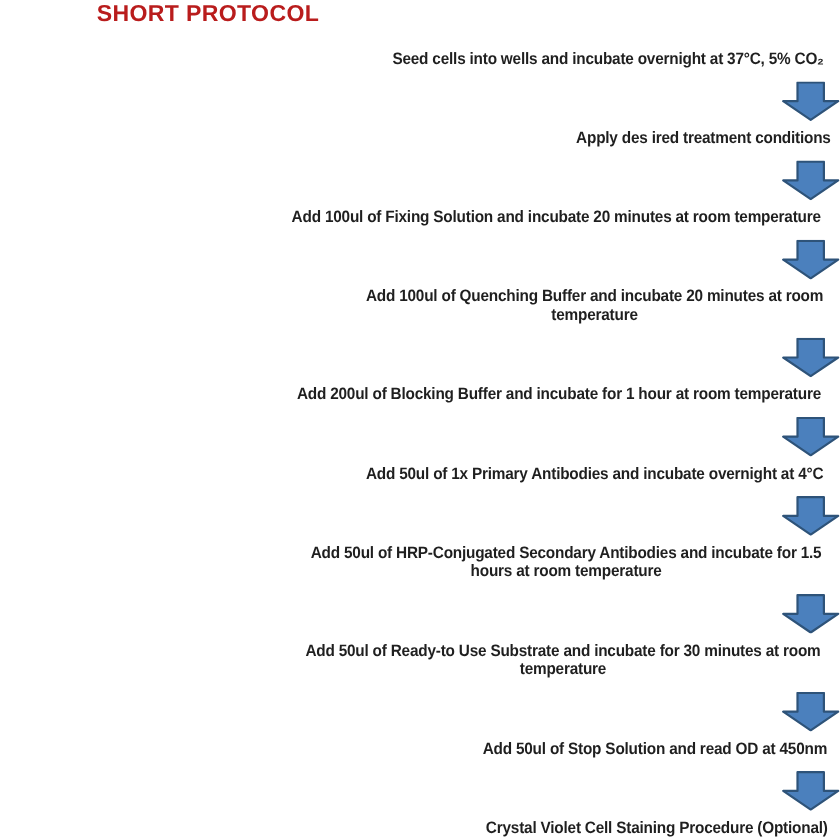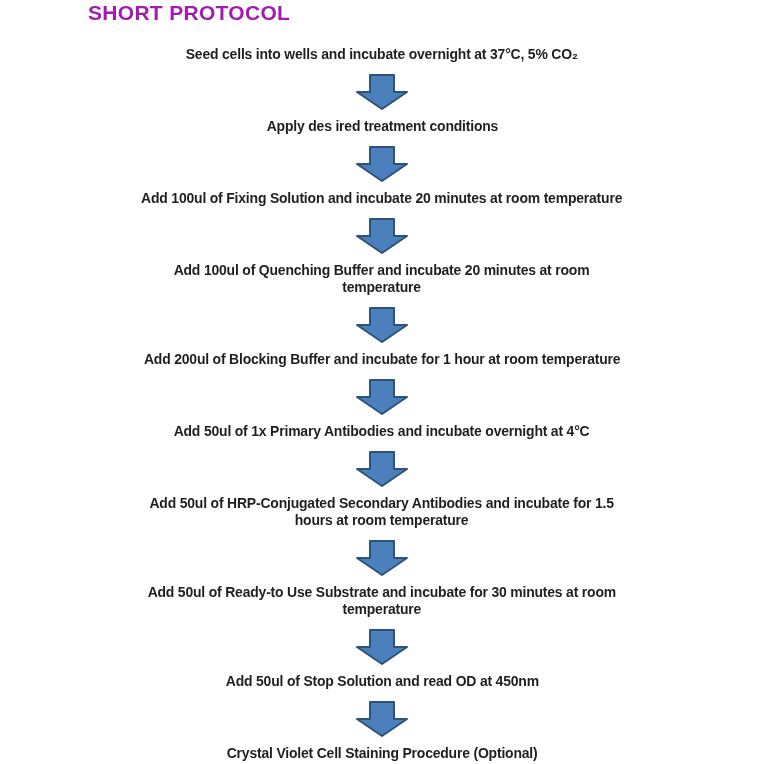--- a/index.html
+++ b/index.html
@@ -13,30 +13,30 @@
     position: relative;
     width: 764px; height: 764px;
     background: #ffffff;
   }
   .title {
     position: absolute;
     left: 88px; top: 1px;
     font-size: 21px;
     font-weight: bold;
     letter-spacing: 0.3px;
-    color: #a21caf;
+    color: #b91c1c;
     white-space: nowrap;
   }
   .flow {
     position: absolute;
     left: 0; top: 45px;
     width: 764px;
     display: flex;
     flex-direction: column;
-    align-items: center;
+    align-items: flex-end;
   }
   .step {
     font-size: 15px;
     font-weight: bold;
     line-height: 17px;
     color: #1f1f1f;
     text-align: center;
     letter-spacing: -0.2px;
     transform: scaleX(0.93);
     transform-origin: 50% 50%;

